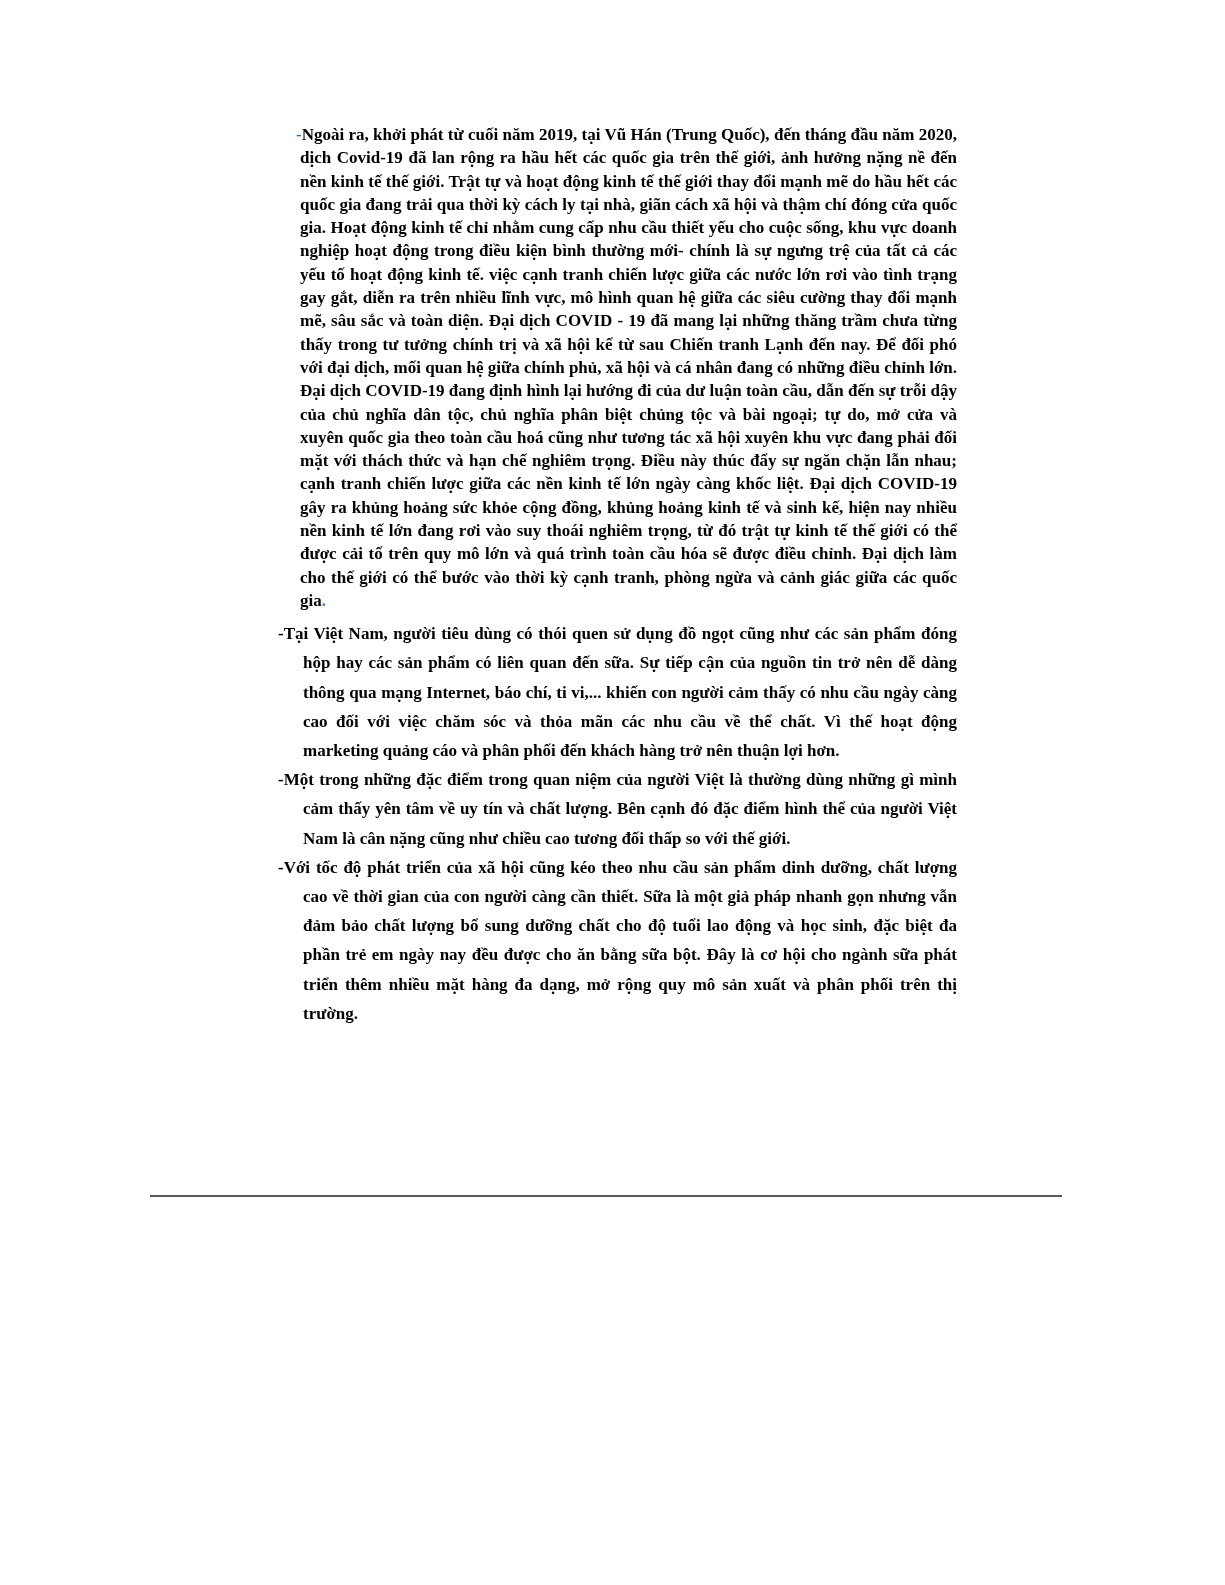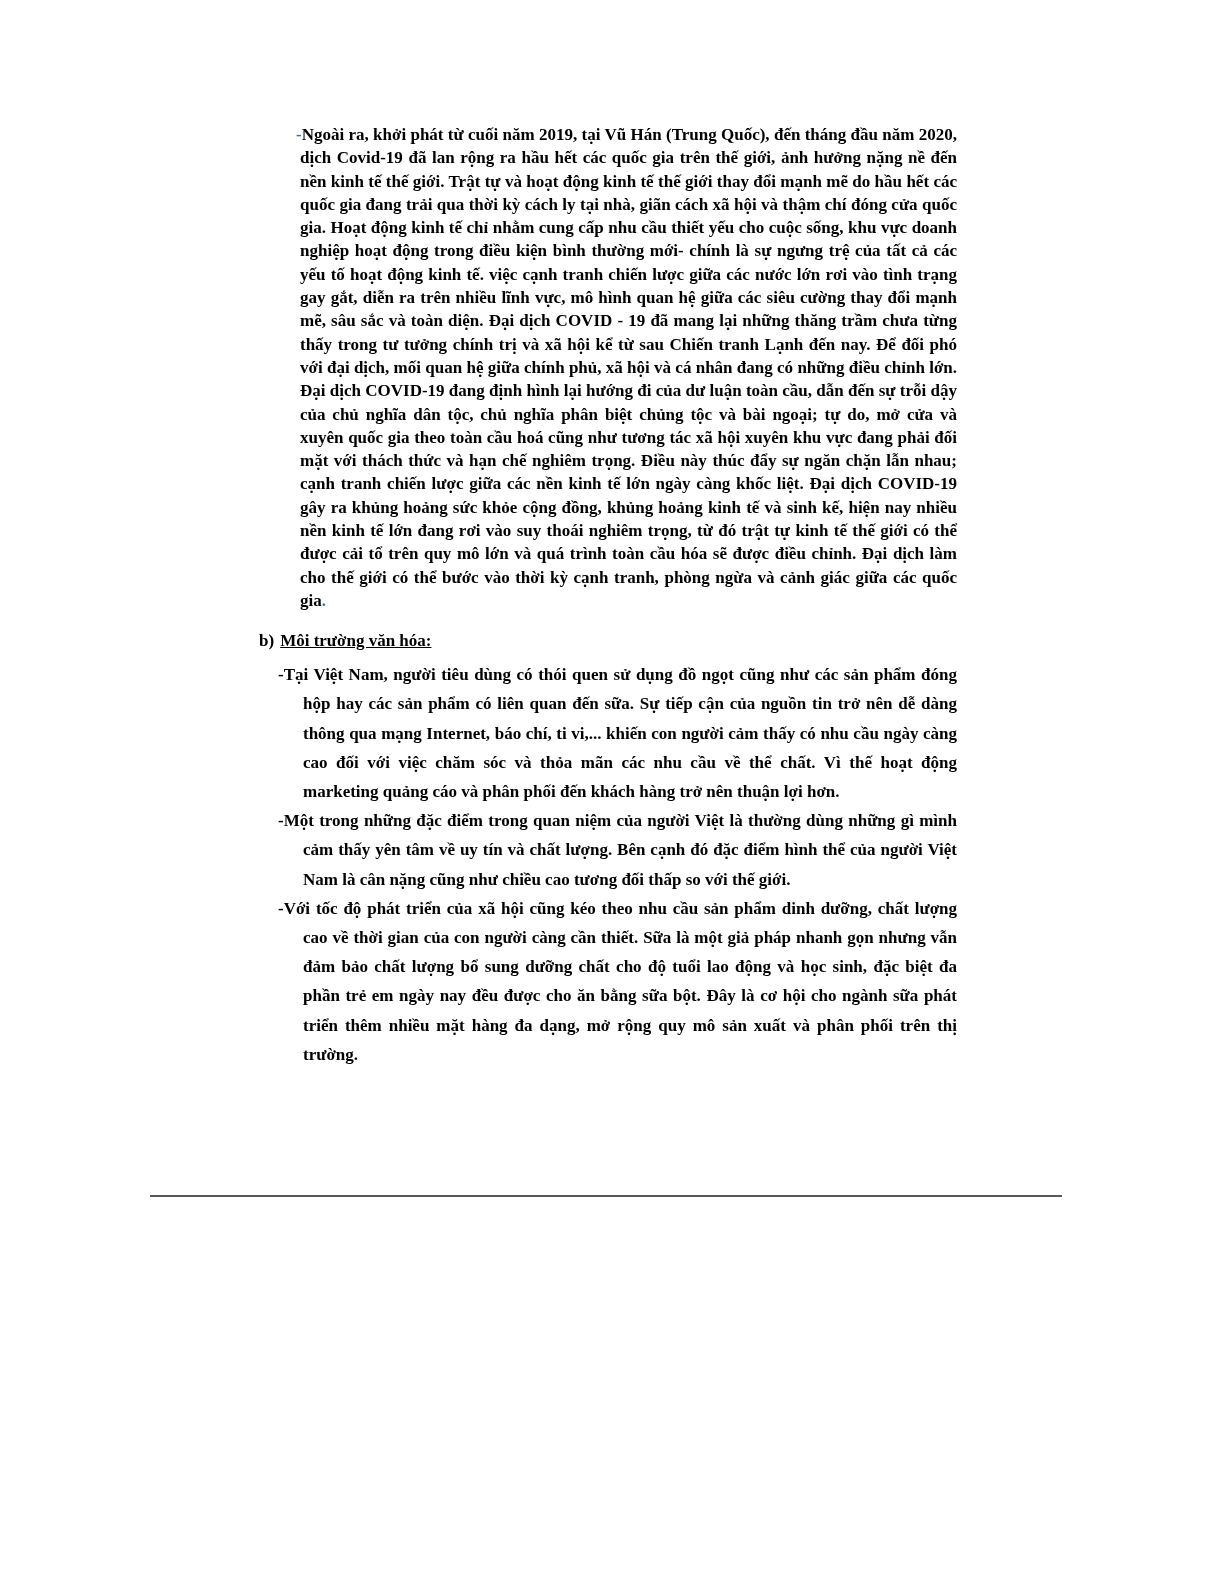--- a/index.html
+++ b/index.html
@@ -66,23 +66,20 @@
     background: #595959;
   }
 </style>
 </head>
 <body>
 
 <div class="page">
 
   <div class="covid-para"><span class="revision-accent">-</span><span>Ngoài ra, khởi phát từ cuối năm 2019, tại Vũ Hán (Trung Quốc), đến tháng đầu năm 2020, dịch Covid-19 đã lan rộng ra hầu hết các quốc gia trên thế giới, ảnh hưởng nặng nề đến nền kinh tế thế giới. Trật tự và hoạt động kinh tế thế giới thay đổi mạnh mẽ do hầu hết các quốc gia đang trải qua thời kỳ cách ly tại nhà, giãn cách xã hội và thậm chí đóng cửa quốc gia. Hoạt động kinh tế chỉ nhằm cung cấp nhu cầu thiết yếu cho cuộc sống, khu vực doanh nghiệp hoạt động trong điều kiện bình thường mới- chính là sự ngưng trệ của tất cả các yếu tố hoạt động kinh tế. việc cạnh tranh chiến lược giữa các nước lớn rơi vào tình trạng gay gắt, diễn ra trên nhiều lĩnh vực, mô hình quan hệ giữa các siêu cường thay đổi mạnh mẽ, sâu sắc và toàn diện. Đại dịch COVID - 19 đã mang lại những thăng trầm chưa từng thấy trong tư tưởng chính trị và xã hội kể từ sau Chiến tranh Lạnh đến nay. Để đối phó với đại dịch, mối quan hệ giữa chính phủ, xã hội và cá nhân đang có những điều chỉnh lớn. Đại dịch COVID-19 đang định hình lại hướng đi của dư luận toàn cầu, dẫn đến sự trỗi dậy của chủ nghĩa dân tộc, chủ nghĩa phân biệt chủng tộc và bài ngoại; tự do, mở cửa và xuyên quốc gia theo toàn cầu hoá cũng như tương tác xã hội xuyên khu vực đang phải đối mặt với thách thức và hạn chế nghiêm trọng. Điều này thúc đẩy sự ngăn chặn lẫn nhau; cạnh tranh chiến lược giữa các nền kinh tế lớn ngày càng khốc liệt. Đại dịch COVID-19 gây ra khủng hoảng sức khỏe cộng đồng, khủng hoảng kinh tế và sinh kế, hiện nay nhiều nền kinh tế lớn đang rơi vào suy thoái nghiêm trọng, từ đó trật tự kinh tế thế giới có thể được cải tổ trên quy mô lớn và quá trình toàn cầu hóa sẽ được điều chỉnh. Đại dịch làm cho thế giới có thể bước vào thời kỳ cạnh tranh, phòng ngừa và cảnh giác giữa các quốc gia</span><span class="revision-accent">.</span></div>
 
-  <div class="section-heading">
-    <span class="sec-label">b)</span><span class="sec-title">Môi trường văn hóa:</span>
-  </div>
 
   <div class="bullets">
 
     <div class="bullet"><span>-</span><span>Tại Việt Nam, người tiêu dùng có thói quen sử dụng đồ ngọt cũng như các sản phẩm đóng hộp hay các sản phẩm có liên quan đến sữa. Sự tiếp cận của nguồn tin trở nên dễ dàng thông qua mạng Internet, báo chí, ti vi,... khiến con người cảm thấy có nhu cầu ngày càng cao đối với việc chăm sóc và thỏa mãn các nhu cầu về thể chất. Vì thế hoạt động marketing quảng cáo và phân phối đến khách hàng trở nên thuận lợi hơn.</span></div>
 
     <div class="bullet"><span>-</span><span>Một trong những đặc điểm trong quan niệm của người Việt là thường dùng những gì mình cảm thấy yên tâm về uy tín và chất lượng. Bên cạnh đó đặc điểm hình thể của người Việt Nam là cân nặng cũng như chiều cao tương đối thấp so với thế giới.</span></div>
 
     <div class="bullet"><span>-</span><span>Với tốc độ phát triển của xã hội cũng kéo theo nhu cầu sản phẩm dinh dưỡng, chất lượng cao về thời gian của con người càng cần thiết. Sữa là một giả pháp nhanh gọn nhưng vẫn đảm bảo chất lượng bổ sung dưỡng chất cho độ tuổi lao động và học sinh, đặc biệt đa phần trẻ em ngày nay đều được cho ăn bằng sữa bột. Đây là cơ hội cho ngành sữa phát triển thêm nhiều mặt hàng đa dạng, mở rộng quy mô sản xuất và phân phối trên thị trường.</span></div>
 
   </div>

